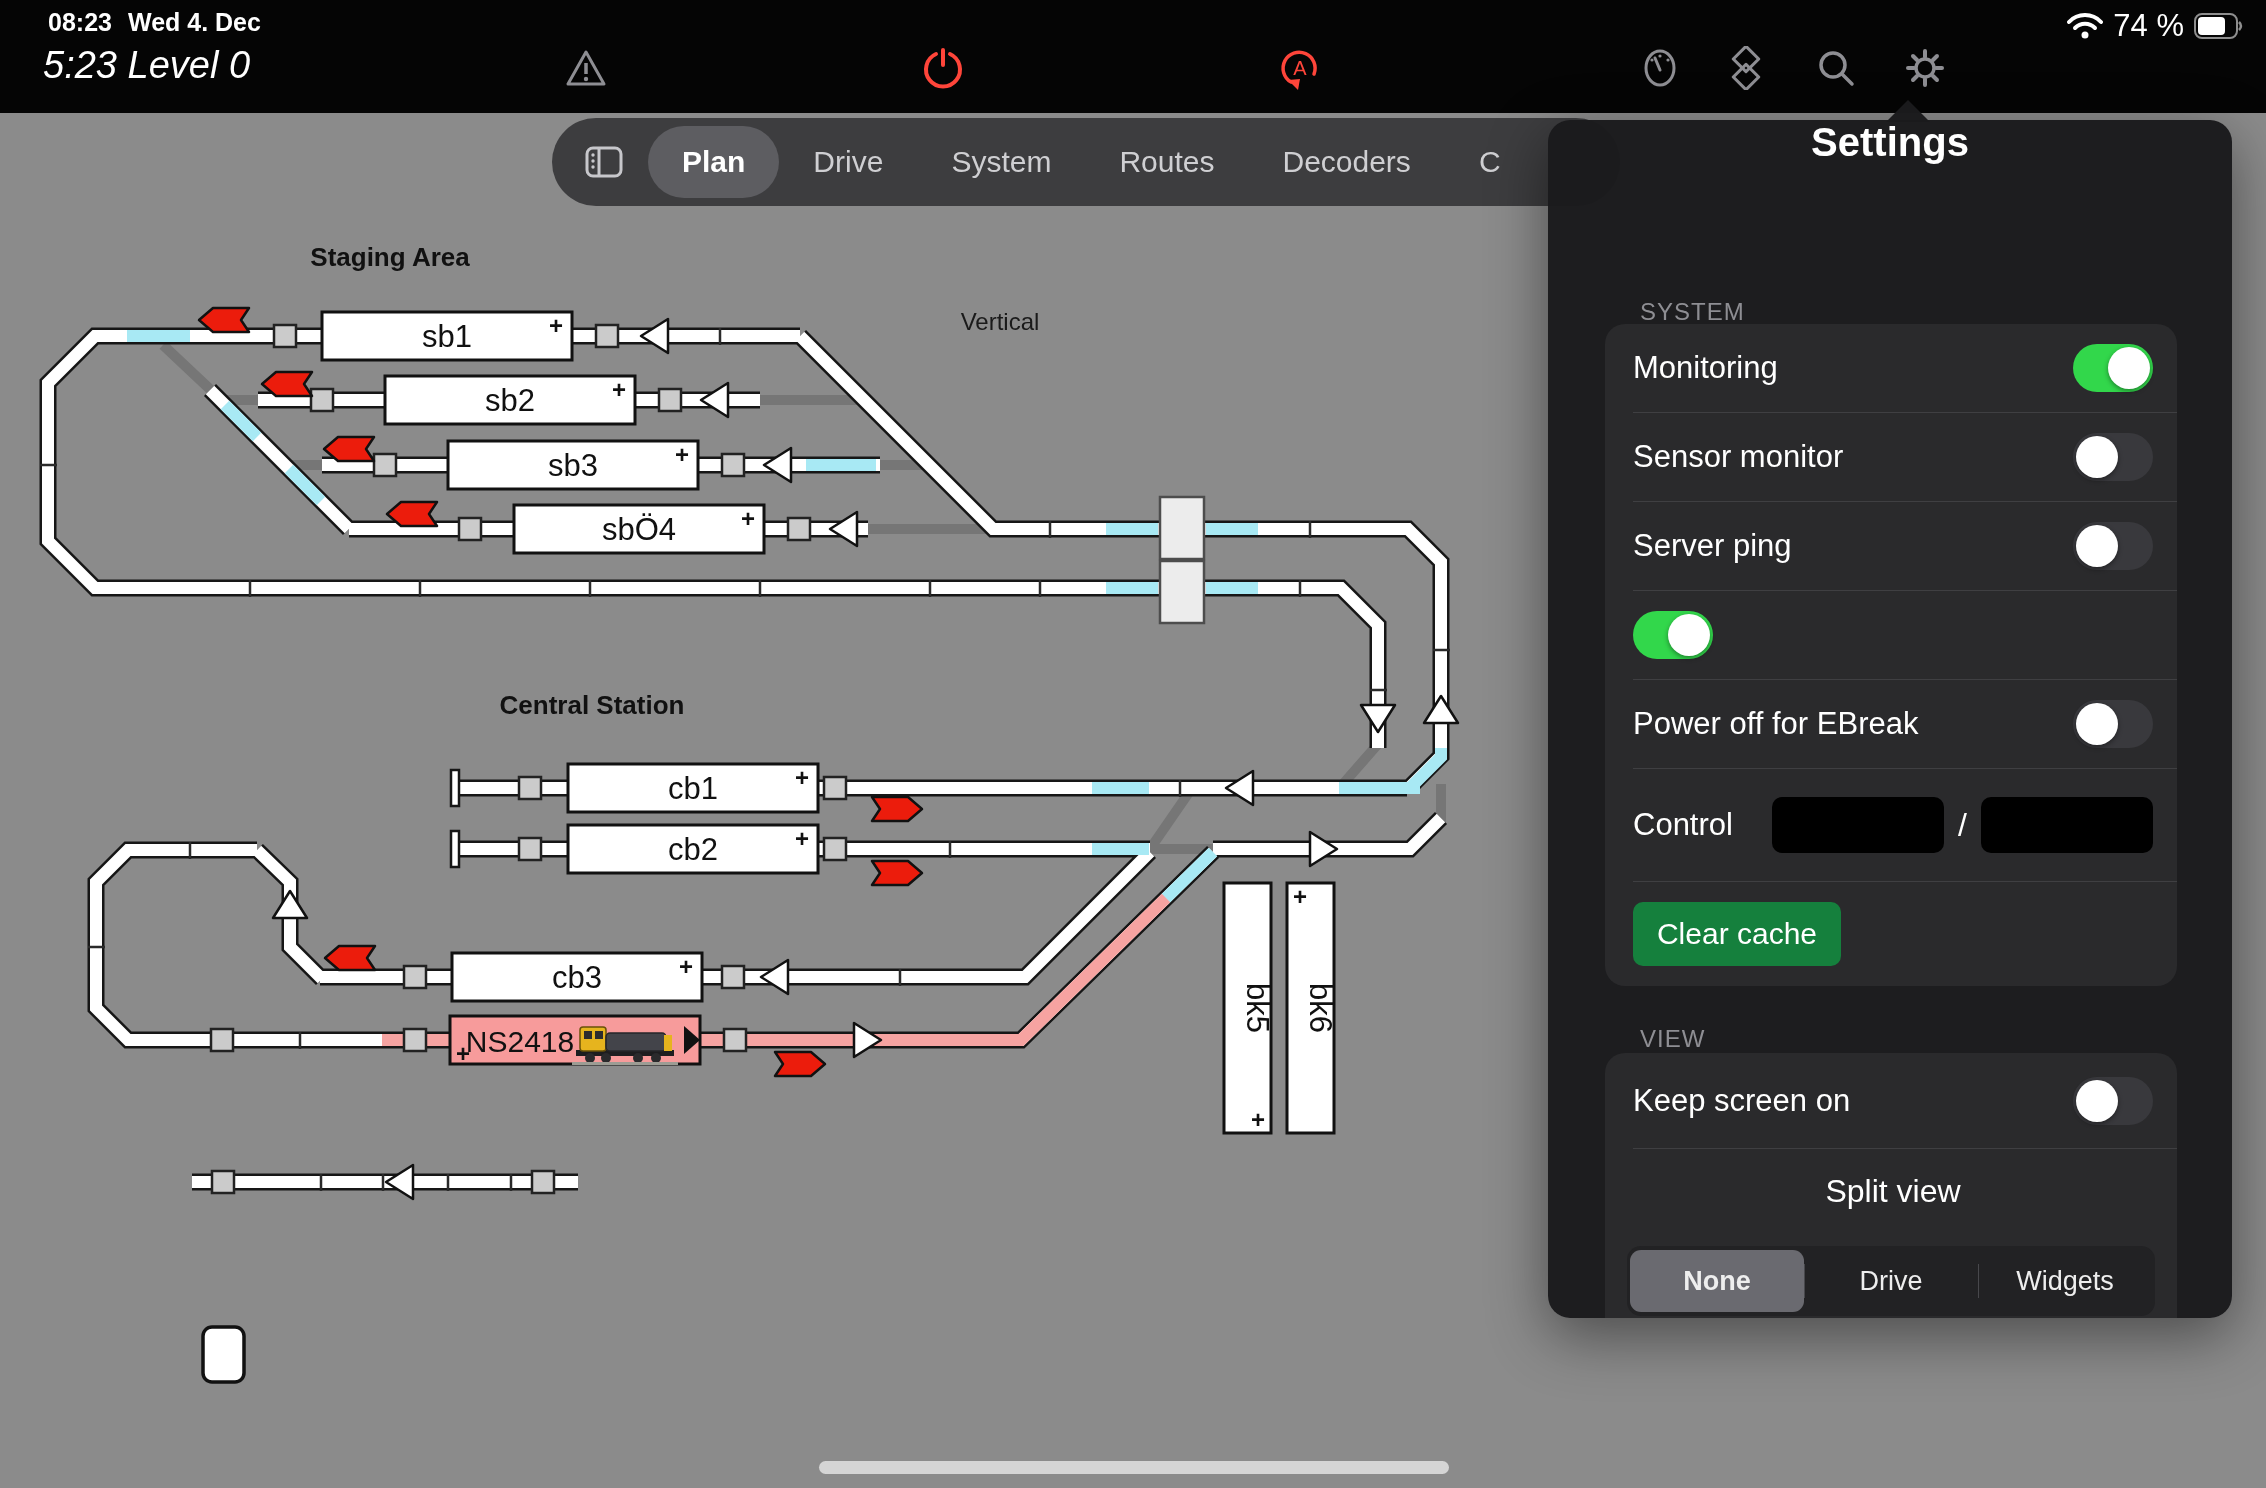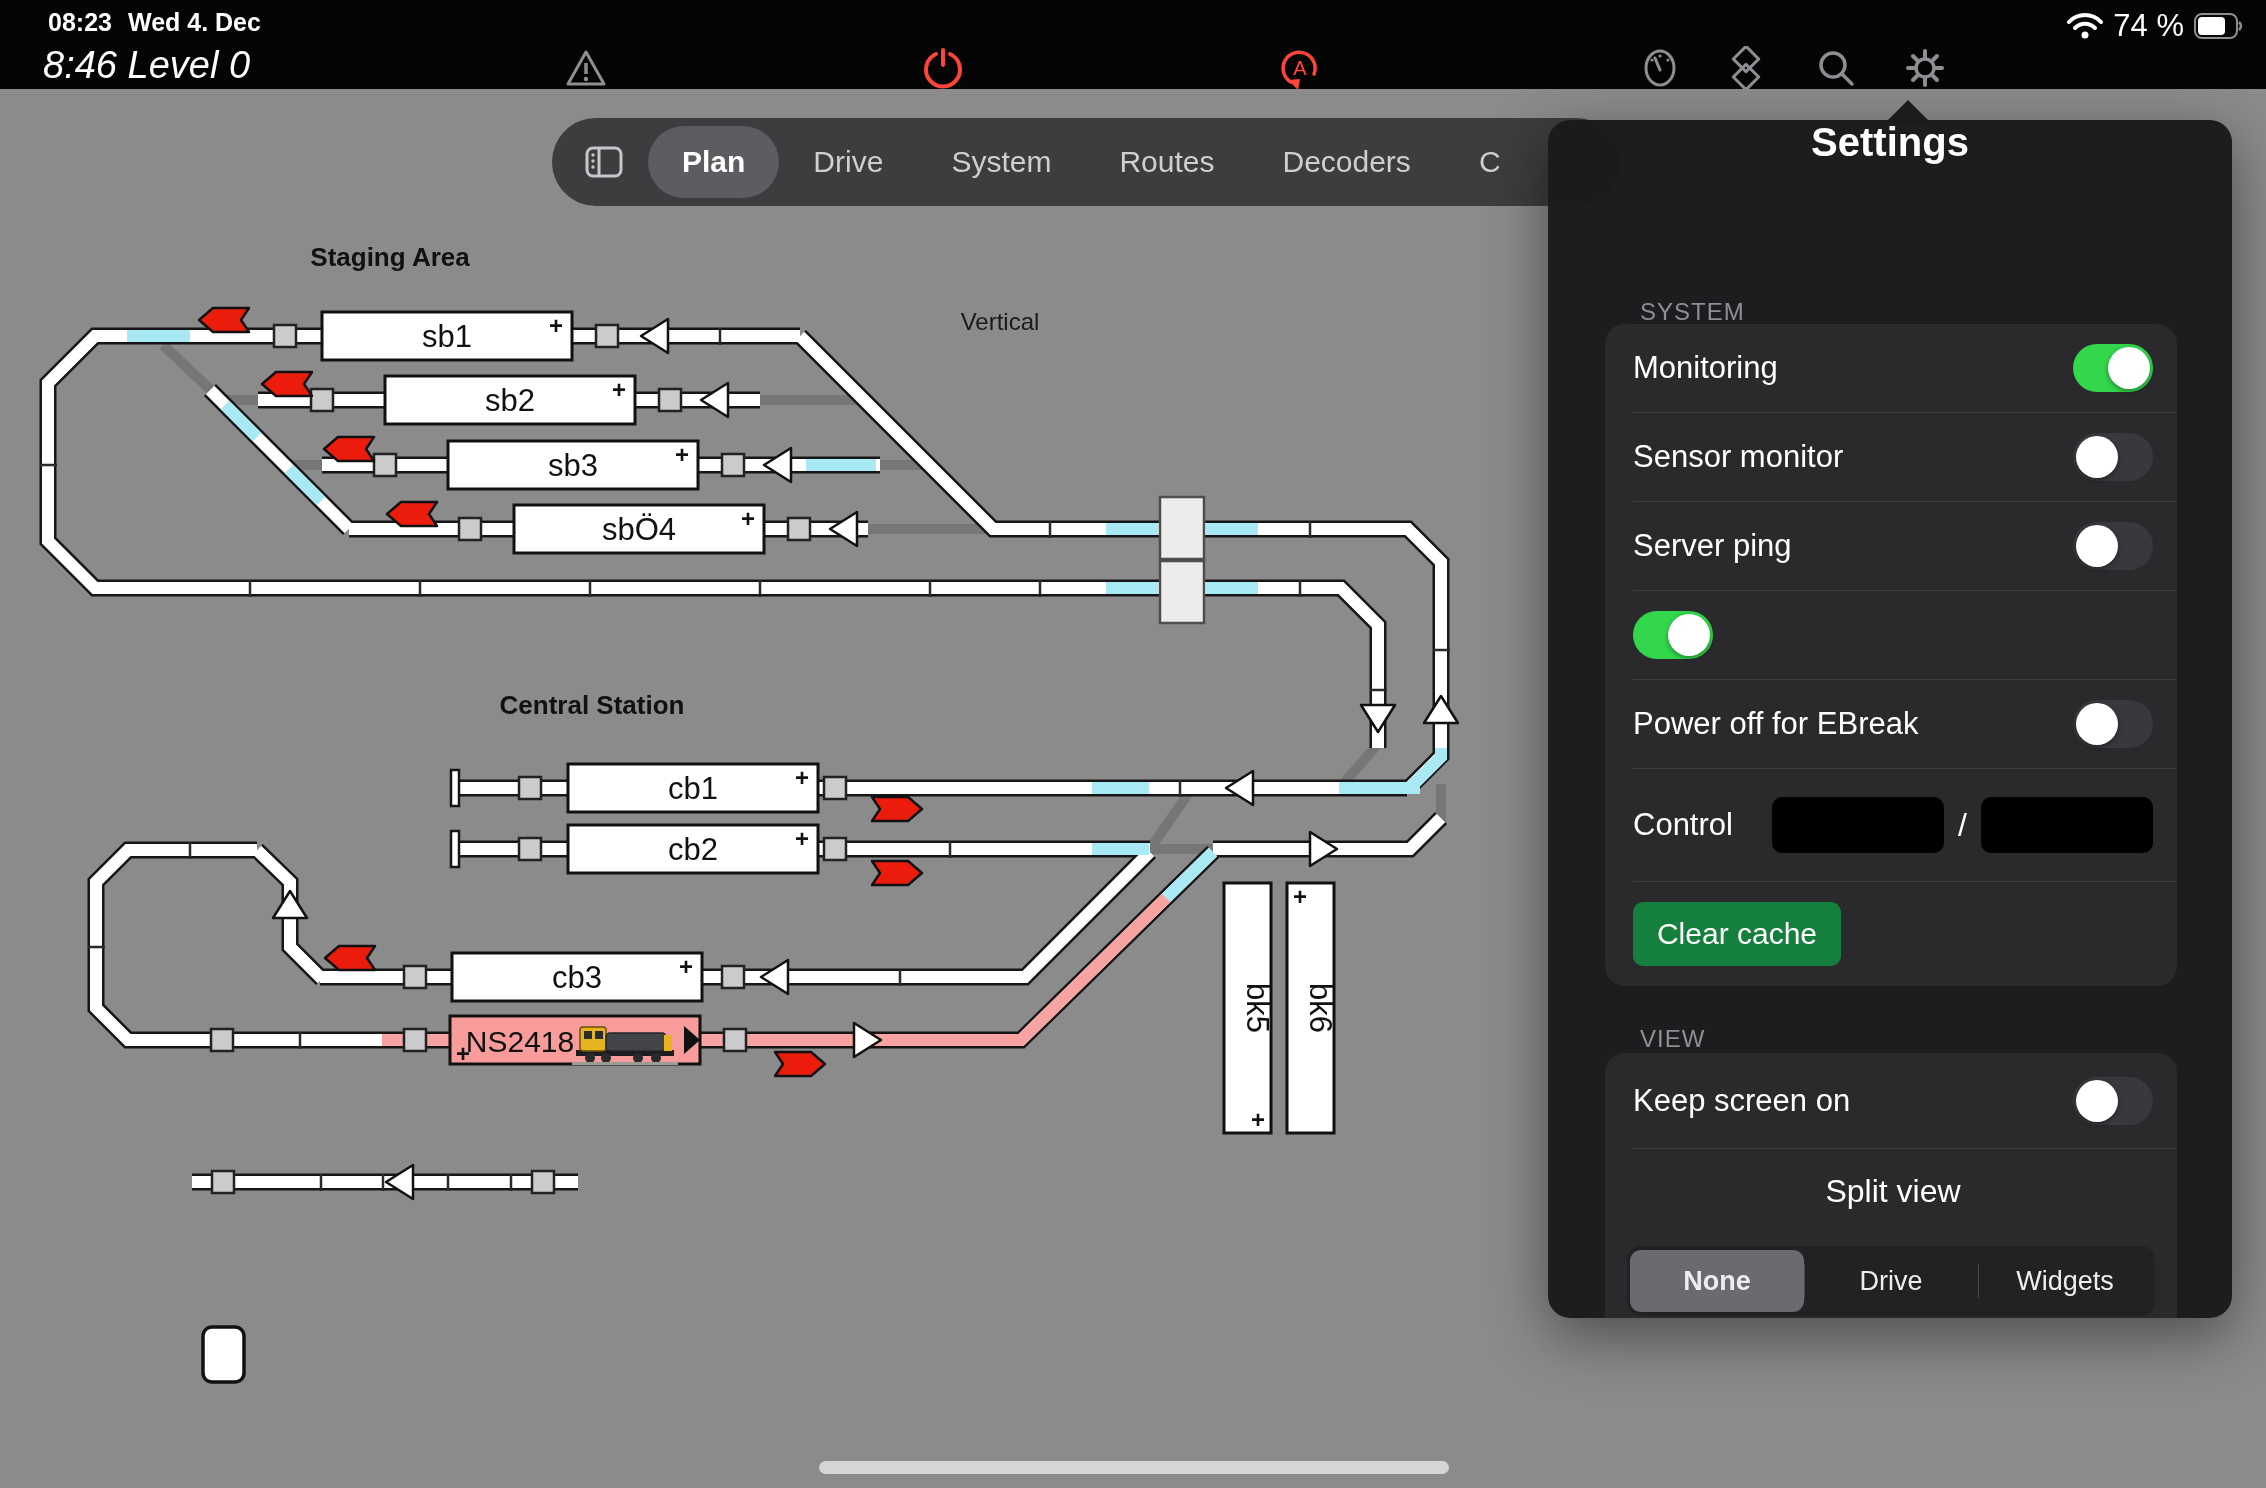--- a/index.html
+++ b/index.html
@@ -1,20 +1,20 @@
 <!DOCTYPE html>
 <html><head>
 <meta charset="utf-8">
 <style>
   html,body{margin:0;padding:0;background:#000;}
   body{width:2266px;height:1488px;position:relative;overflow:hidden;
        font-family:"Liberation Sans",sans-serif;-webkit-font-smoothing:antialiased;}
 
   
-  .topbar{position:absolute;left:0;top:0;width:2266px;height:89px;background:#050505;z-index:20;}
+  .topbar{position:absolute;left:0;top:0;width:2266px;height:113px;background:#050505;z-index:20;}
   .statusrow{position:absolute;left:0;top:8px;width:100%;height:30px;color:#fff;font-size:25px;font-weight:700;}
   .status-time{position:absolute;left:48px;top:0;}
   .status-date{position:absolute;left:128px;top:0;font-weight:600;}
   .status-right{position:absolute;right:22px;top:0;display:flex;align-items:center;gap:10px;}
   .battery-pct{font-size:31px;font-weight:400;}
   .titlerow{position:absolute;left:43px;top:44px;color:#fff;font-size:38px;font-style:italic;font-weight:500;}
   .tb-icon{position:absolute;top:46px;width:44px;height:44px;}
 
   
   .tabbar{position:absolute;left:552px;top:118px;width:1068px;height:88px;background:rgba(56,56,58,.94);
@@ -238,21 +238,21 @@
       </svg>
       <span class="battery-pct">74 %</span>
       <svg width="50" height="26" viewBox="0 0 50 26">
         <rect x="1" y="1" width="42" height="24" rx="7" fill="none" stroke="rgba(255,255,255,.55)" stroke-width="2"></rect>
         <rect x="4" y="4" width="27" height="18" rx="4" fill="#fff"></rect>
         <path d="M45 9 q4 4 0 8" stroke="rgba(255,255,255,.55)" stroke-width="2.5" fill="none"></path>
       </svg>
     </span>
   </div>
 
-  <div class="titlerow">8:46 Level 0</div>
+  <div class="titlerow">5:23 Level 0</div>
 
   <svg class="tb-icon" style="left:564px" viewBox="0 0 44 44">
     <path d="M22 6 L40 38 H4 Z" fill="none" stroke="#8e8e93" stroke-width="3" stroke-linejoin="round"></path>
     <line x1="22" y1="17" x2="22" y2="28" stroke="#8e8e93" stroke-width="3.5"></line>
     <circle cx="22" cy="33" r="2.2" fill="#8e8e93"></circle>
   </svg>
 
   <svg class="tb-icon" style="left:921px" viewBox="0 0 44 44">
     <path d="M15 8 A17 17 0 1 0 29 8" fill="none" stroke="#ff453a" stroke-width="4" stroke-linecap="round"></path>
     <line x1="22" y1="4" x2="22" y2="19" stroke="#ff453a" stroke-width="4" stroke-linecap="round"></line>

